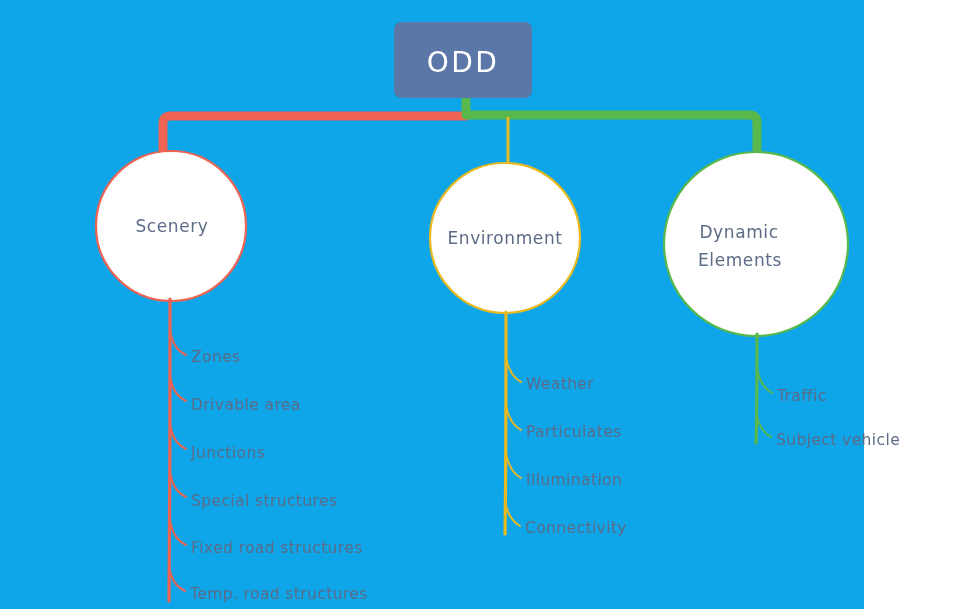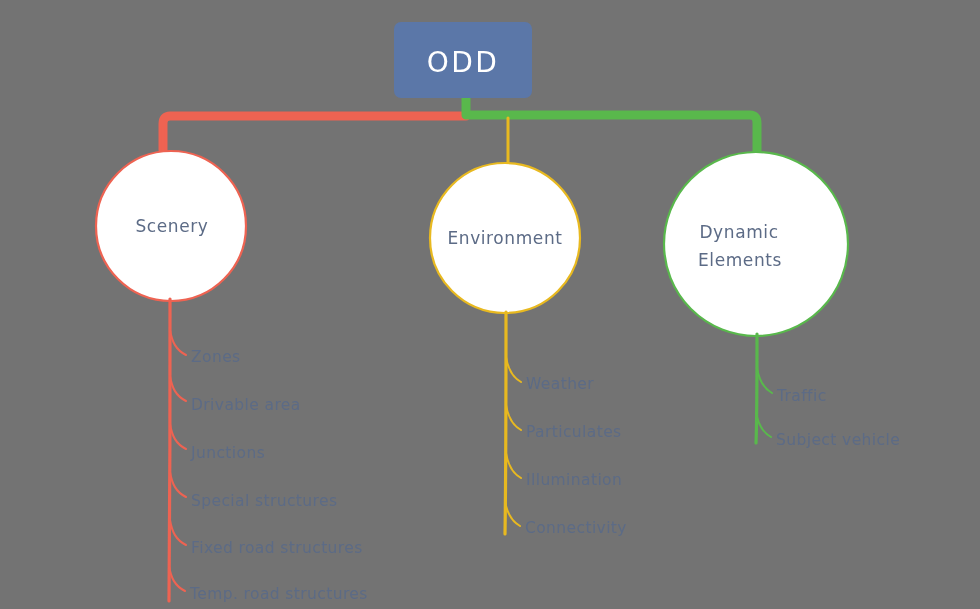--- a/index.html
+++ b/index.html
@@ -8,23 +8,23 @@
     background: #ffffff;
   }
   body {
     width: 980px;
     height: 609px;
     overflow: hidden;
     font-family: "DejaVu Sans", sans-serif;
   }
   #canvas {
     position: relative;
-    width: 980px;
+    width: 864px;
     height: 609px;
-    background: #737373;
+    background: #0ea5e9;
   }
   svg.map {
     position: absolute;
     left: 0;
     top: 0;
     width: 980px;
     height: 609px;
   }
   .node-label {
     font-family: "DejaVu Sans", sans-serif;

